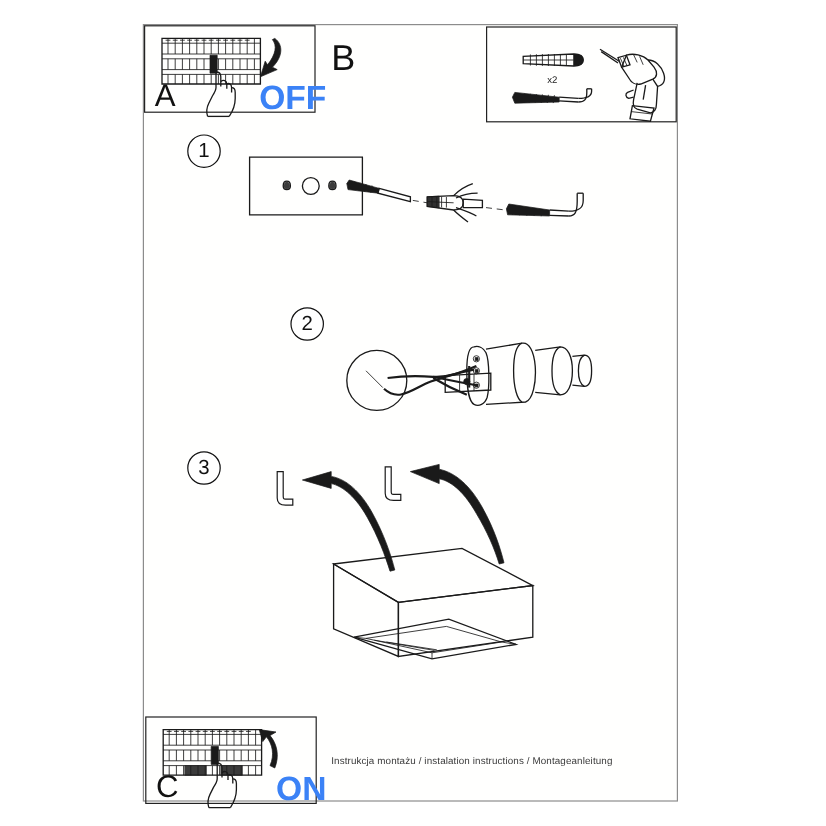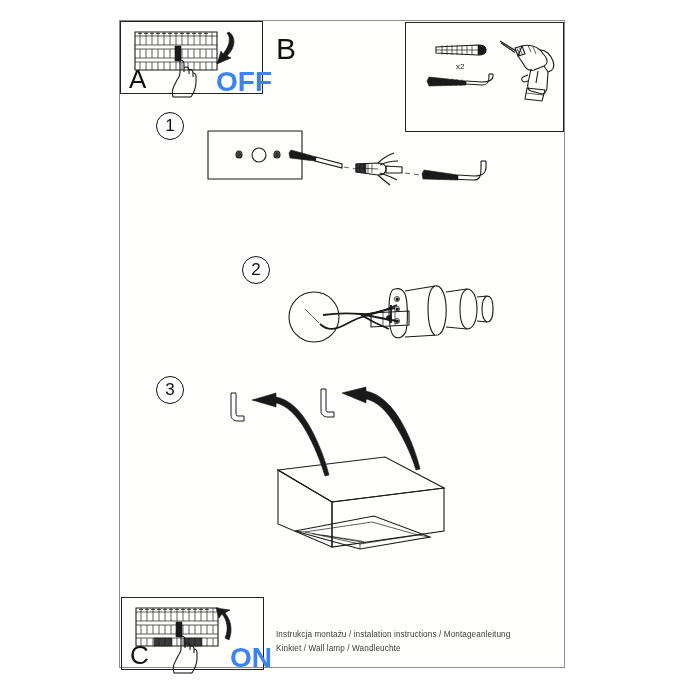--- a/index.html
+++ b/index.html
@@ -22,21 +22,21 @@
     left: 119px;
     top: 20px;
     width: 446px;
     height: 648px;
     border: 1.5px solid #8c8c8c;
     box-sizing: border-box;
     background: #fffffe;
   }
 
   
-  .abs { position: absolute; }
+  .abs { position: absolute; text-align: center; }
 
   
   .panel {
     position: absolute;
     border: 1.5px solid #222;
     box-sizing: border-box;
     background: transparent;
   }
 
   
@@ -158,21 +158,21 @@
       </svg>
     </div>
 
     <div class="big-letter" style="left:8px; top:44px;">A</div>
 
     <div class="onoff" style="left:95px; top:46px;">OFF</div>
   </div>
 
   <div class="big-letter b-label" style="left:156px; top:13px;">B</div>
 
-  <div class="panel" style="left:285px; top:1px; width:159px; height:110px;">
+  <div class="panel" style="left:285px; top:1px; width:159px; height:80px;">
 
     <div class="abs" style="left:28px; top:19px;">
       <svg width="54" height="16" viewBox="0 0 54 16">
         <path class="ln" d="M2 5 L2 11 L44 13 C50 13 52 11 52 8 C52 5 50 3 44 3 Z"></path>
         <path class="ln-t" d="M8 3.4 L8 12.6 M13 3.2 L13 12.8 M18 3.1 L18 12.9 M23 3 L23 13
                               M28 3 L28 13 M33 3 L33 13 M38 3 L38 13"></path>
         <path class="ln-t" d="M2 8 L44 8"></path>
         <path class="fl-k" d="M44 3.2 C50 3.2 52 5.2 52 8 C52 10.8 50 12.8 44 12.8 Z"></path>
       </svg>
     </div>
@@ -402,16 +402,15 @@
       </svg>
     </div>
 
     <div class="big-letter" style="left:8px; top:44px;">C</div>
 
     <div class="onoff" style="left:108px; top:46px;">ON</div>
   </div>
 
   <div class="abs" style="left:156px; top:607px;">
     <div class="footer-text" style="position:relative; left:0; top:0;">Instrukcja montażu / instalation instructions / Montageanleitung</div>
-    <div class="footer-text" style="position:relative; left:0; top:0;">Kinkiet / Wall lamp / Wandleuchte</div>
   </div>
 
 </div>
 
 </body></html>

